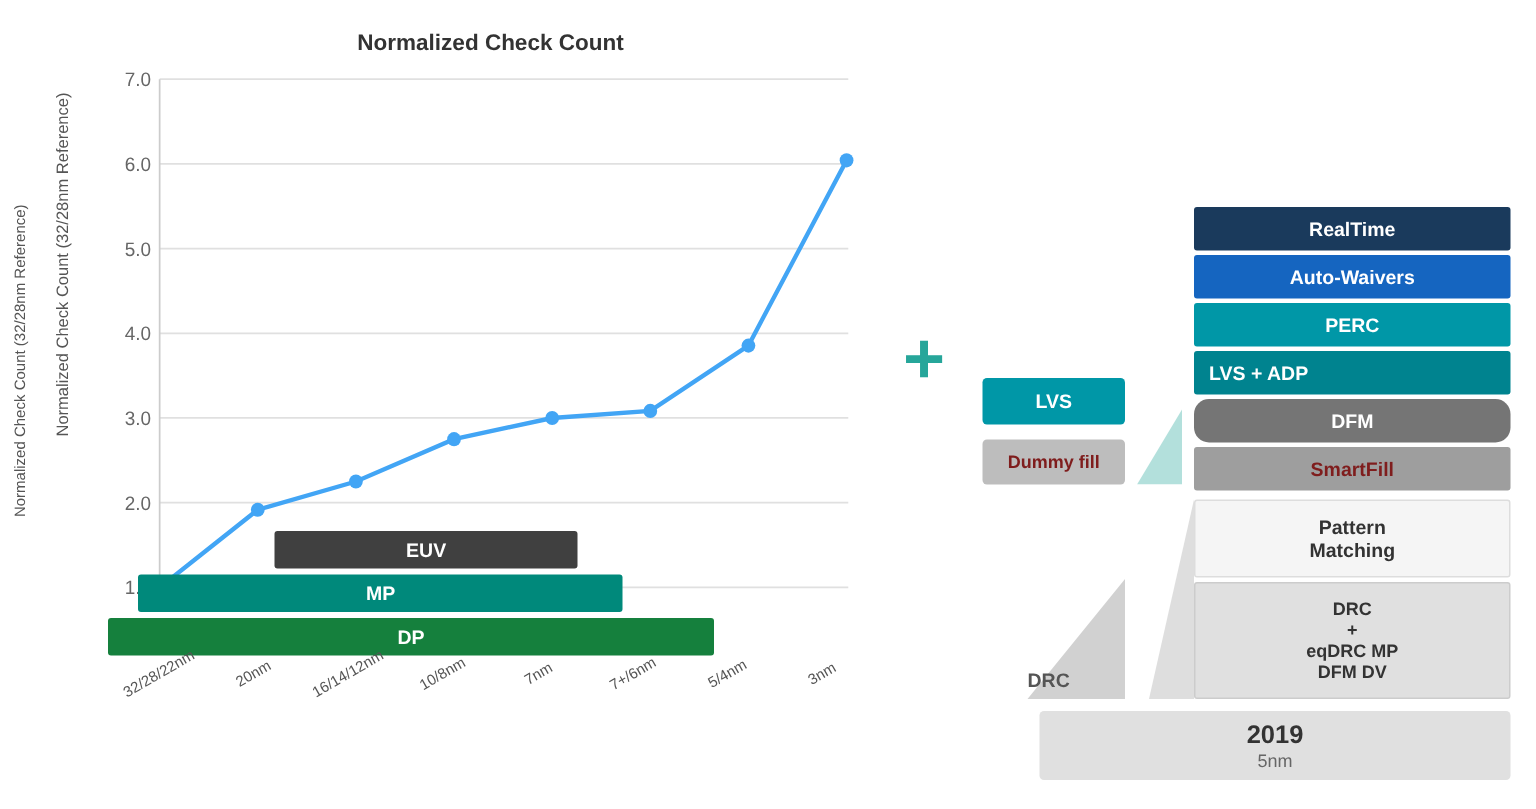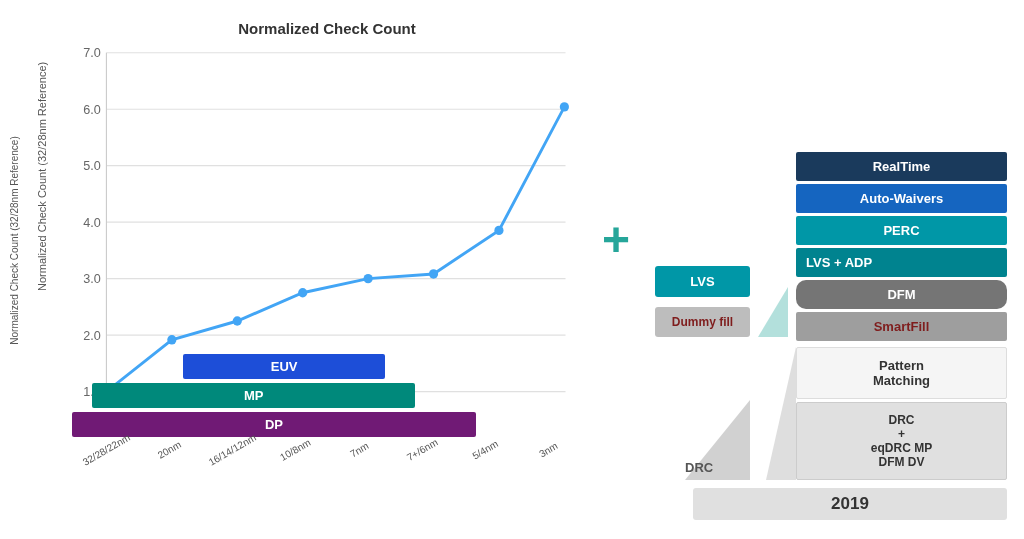--- a/index.html
+++ b/index.html
@@ -96,23 +96,23 @@
     .bar {
       height: 100%;
       border-radius: 2px;
       display: flex;
       align-items: center;
       justify-content: center;
       color: #fff;
       font-size: 13px;
       font-weight: bold;
     }
-    .bar-dp { background: #701a75; width: 80%; }
+    .bar-dp { background: #15803d; width: 80%; }
     .bar-mp { background: #00897b; width: 64%; margin-left: 4%; }
-    .bar-euv { background: #1d4ed8; width: 40%; margin-left: 22%; }
+    .bar-euv { background: #404040; width: 40%; margin-left: 22%; }
 
     
     .plus-sign {
       font-size: 48px;
       color: #26a69a;
       font-weight: bold;
       flex-shrink: 0;
       margin: 0 5px;
       margin-top: -60px;
     }
@@ -248,16 +248,17 @@
         </div>
         <div style="background:#f5f5f5;color:#333;padding:10px 10px;border-radius:2px;font-size:13px;font-weight:700;text-align:center;border:1px solid #ddd;">Pattern<br>Matching</div>
         <div style="background:#e0e0e0;color:#333;padding:10px 10px;border-radius:2px;font-size:12px;font-weight:600;text-align:center;border:1px solid #ccc;">DRC<br>+<br>eqDRC MP<br>DFM DV</div>
       </div>
     </div>
 
     <div style="display:flex;gap:8px;margin-top:8px;">
       <div style="width:30px;"></div>
       <div style="flex:1;background:#e0e0e0;border-radius:3px;text-align:center;padding:6px;">
         <div style="font-size:17px;font-weight:bold;color:#333;">2019</div>
+        <div style="font-size:12px;color:#666;">5nm</div>
       </div>
     </div>
   </div>
 </div>
 
 </body></html>

